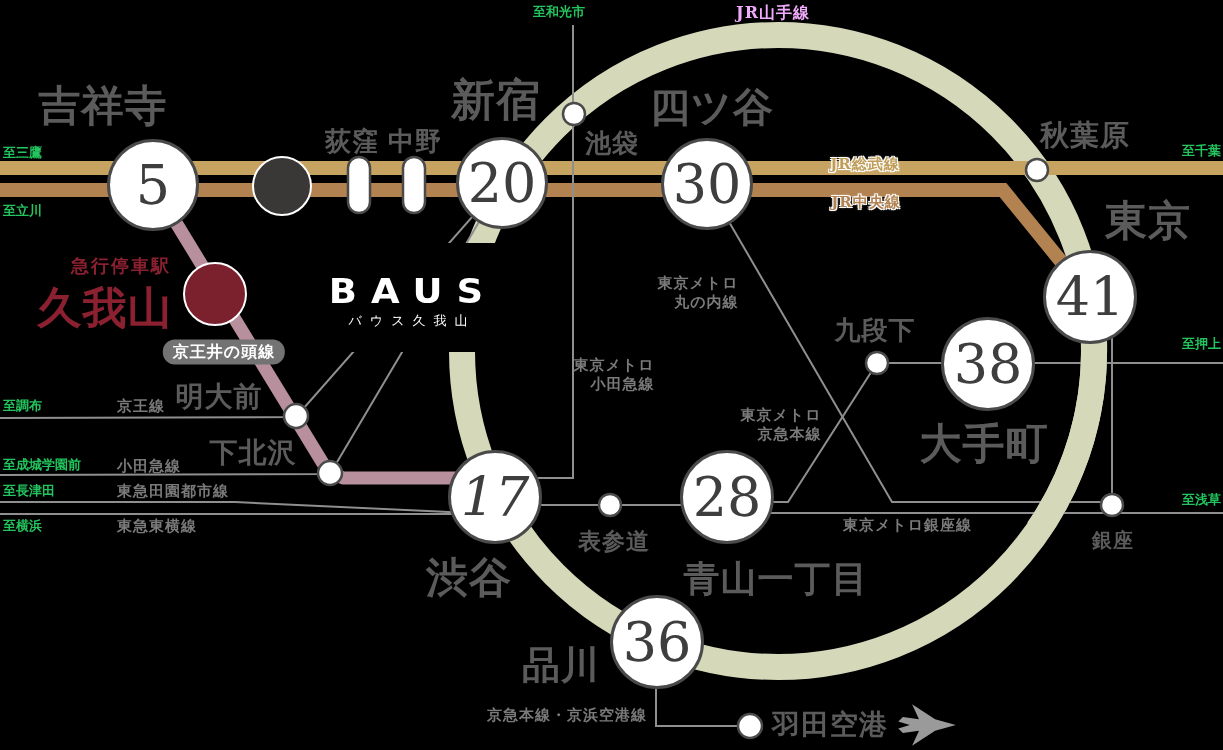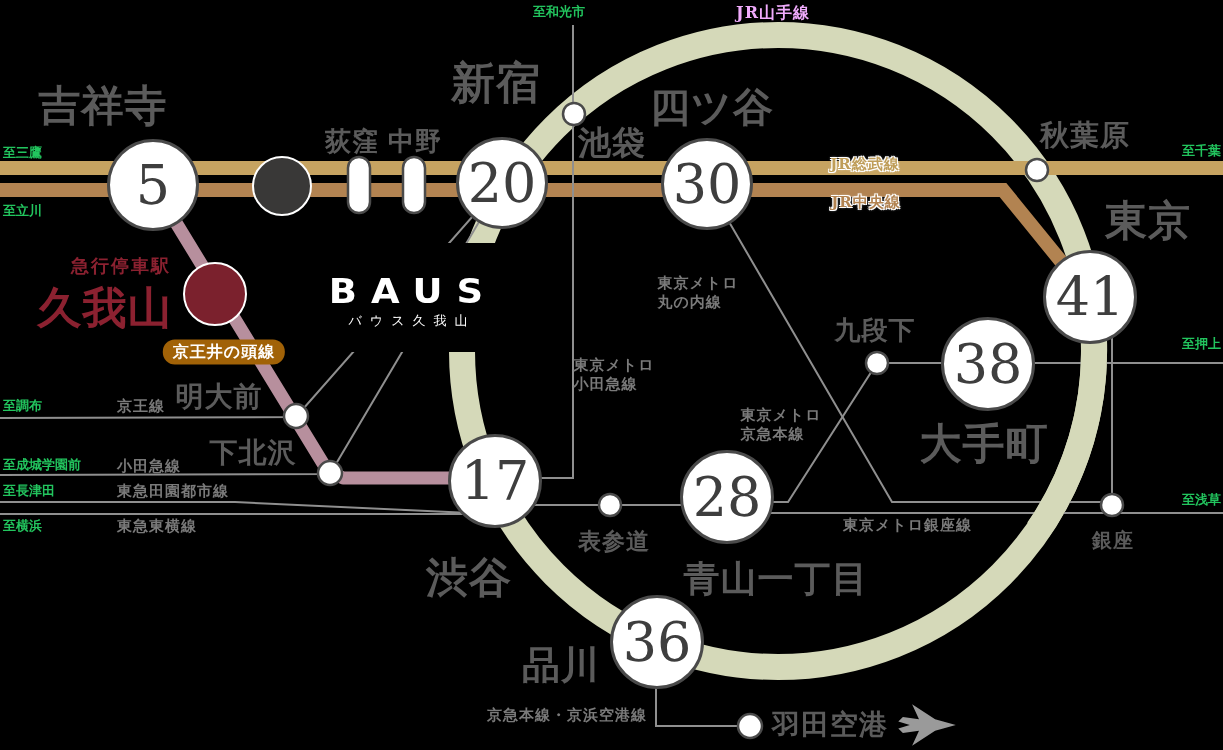--- a/index.html
+++ b/index.html
@@ -5,27 +5,27 @@
   html,body{margin:0;padding:0;background:#000;}
   #map{position:relative;width:1223px;height:750px;background:#000;overflow:hidden;
        font-family:"DejaVu Serif","Liberation Serif",serif;}
   #geo{position:absolute;left:0;top:0;}
   .abs{position:absolute;transform:translate(-50%,-50%);white-space:nowrap;}
   .lbl{color:#5b5b5b;font-weight:600;letter-spacing:1px;}
   .red{color:#8b2130;}
   .edge{color:#22c55e;font-size:13px;font-weight:600;letter-spacing:0px;transform:translateY(-50%);position:absolute;white-space:nowrap;}
   .edge.r{right:2px;transform:translateY(-50%);}
   .linelbl{color:#7a7a7a;font-size:15px;font-weight:600;position:absolute;transform:translateY(-50%);white-space:nowrap;letter-spacing:1px;}
-  .metrolbl{color:#7a7a7a;font-size:15px;font-weight:600;text-align:left;line-height:19px;letter-spacing:1px;}
+  .metrolbl{color:#7a7a7a;font-size:15px;font-weight:600;text-align:right;line-height:19px;letter-spacing:1px;}
   .numc{position:absolute;transform:translate(-50%,-50%);background:#fff;border:3px solid #4a4a4a;
         border-radius:50%;display:flex;align-items:center;justify-content:center;
         color:#3e3e3e;font-size:54px;font-weight:400;}
   .outl{text-shadow:-1px -1px 0 #fff,1px -1px 0 #fff,-1px 1px 0 #fff,1px 1px 0 #fff,0 0 3px #fff;}
   .jrlbl{font-size:15px;font-weight:700;letter-spacing:1px;}
-  #inok-pill{background:#a16207;color:#fff;border-radius:12px;padding:2px 10px;font-size:16px;font-weight:700;letter-spacing:1px;}
+  #inok-pill{background:#737373;color:#fff;border-radius:12px;padding:2px 10px;font-size:16px;font-weight:700;letter-spacing:1px;}
   #logo-main{color:#fff;font-family:"DejaVu Sans","Liberation Sans",sans-serif;font-weight:700;
              font-size:37px;letter-spacing:14px;transform:translate(-50%,-50%) scaleY(0.9);}
   #logo-sub{color:#fff;font-family:"DejaVu Sans","Liberation Sans",sans-serif;font-size:13px;letter-spacing:8px;}
 </style>
 </head>
 <body>
 
 <div id="map">
 
   <svg id="geo" width="1223" height="750" viewBox="0 0 1223 750">
@@ -80,42 +80,42 @@
     </div>
   <div class="numc" style="left:707px;top:184px;width:86px;height:86px;">
       <span>30</span>
     </div>
   <div class="numc" style="left:1090px;top:297px;width:88px;height:88px;">
       <span>41</span>
     </div>
   <div class="numc" style="left:988px;top:364px;width:88px;height:88px;">
       <span>38</span>
     </div>
-  <div class="numc" style="left:495px;top:481px;width:88px;height:88px;">
+  <div class="numc" style="left:495px;top:497px;width:88px;height:88px;font-style:italic;">
       <span>17</span>
     </div>
   <div class="numc" style="left:727px;top:497px;width:88px;height:88px;">
       <span>28</span>
     </div>
   <div class="numc" style="left:657px;top:642px;width:88px;height:88px;">
       <span>36</span>
     </div>
 
   <span class="abs lbl" style="left:103px;top:106px;font-size:42px;">吉祥寺</span>
-  <span class="abs lbl" style="left:496px;top:83px;font-size:44px;">新宿</span>
+  <span class="abs lbl" style="left:496px;top:100px;font-size:44px;">新宿</span>
   <span class="abs lbl" style="left:712px;top:107px;font-size:40px;">四ツ谷</span>
   <span class="abs lbl" style="left:1148px;top:221px;font-size:42px;">東京</span>
   <span class="abs lbl" style="left:984px;top:444px;font-size:42px;">大手町</span>
   <span class="abs lbl" style="left:469px;top:578px;font-size:42px;">渋谷</span>
   <span class="abs lbl" style="left:776px;top:579px;font-size:36px;">青山一丁目</span>
   <span class="abs lbl" style="left:561px;top:665px;font-size:38px;">品川</span>
   <span class="abs lbl red" style="left:105px;top:308px;font-size:44px;font-weight:700;">久我山</span>
   <span class="abs red" style="left:121px;top:266px;font-size:18px;font-weight:700;letter-spacing:2px;">急行停車駅</span>
 
-  <span class="abs lbl" style="left:612px;top:143px;font-size:33px;">池袋</span>
+  <span class="abs lbl" style="left:612px;top:143px;font-size:26px;">池袋</span>
   <span class="abs lbl" style="left:352px;top:141px;font-size:26px;">荻窪</span>
   <span class="abs lbl" style="left:415px;top:141px;font-size:26px;">中野</span>
   <span class="abs lbl" style="left:1085px;top:136px;font-size:29px;">秋葉原</span>
   <span class="abs lbl" style="left:219px;top:397px;font-size:28px;">明大前</span>
   <span class="abs lbl" style="left:253px;top:453px;font-size:28px;">下北沢</span>
   <span class="abs lbl" style="left:614px;top:541px;font-size:23px;">表参道</span>
   <span class="abs lbl" style="left:875px;top:330px;font-size:26px;">九段下</span>
   <span class="abs lbl" style="left:1113px;top:540px;font-size:20px;">銀座</span>
   <span class="abs lbl" style="left:830px;top:725px;font-size:28px;">羽田空港</span>
 

